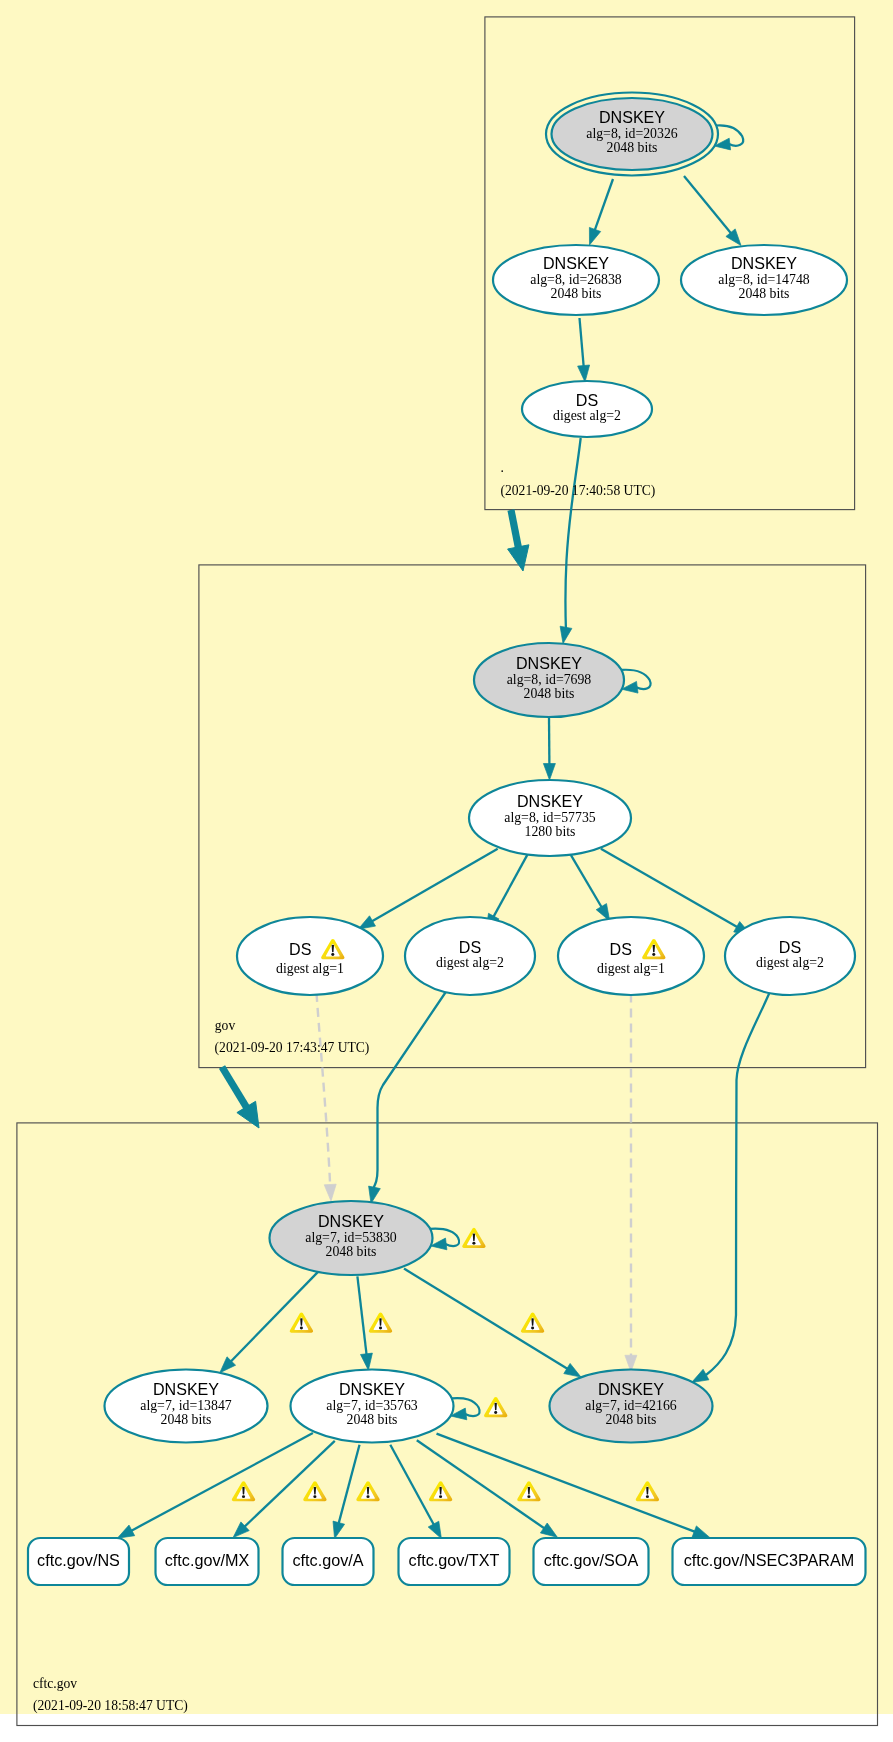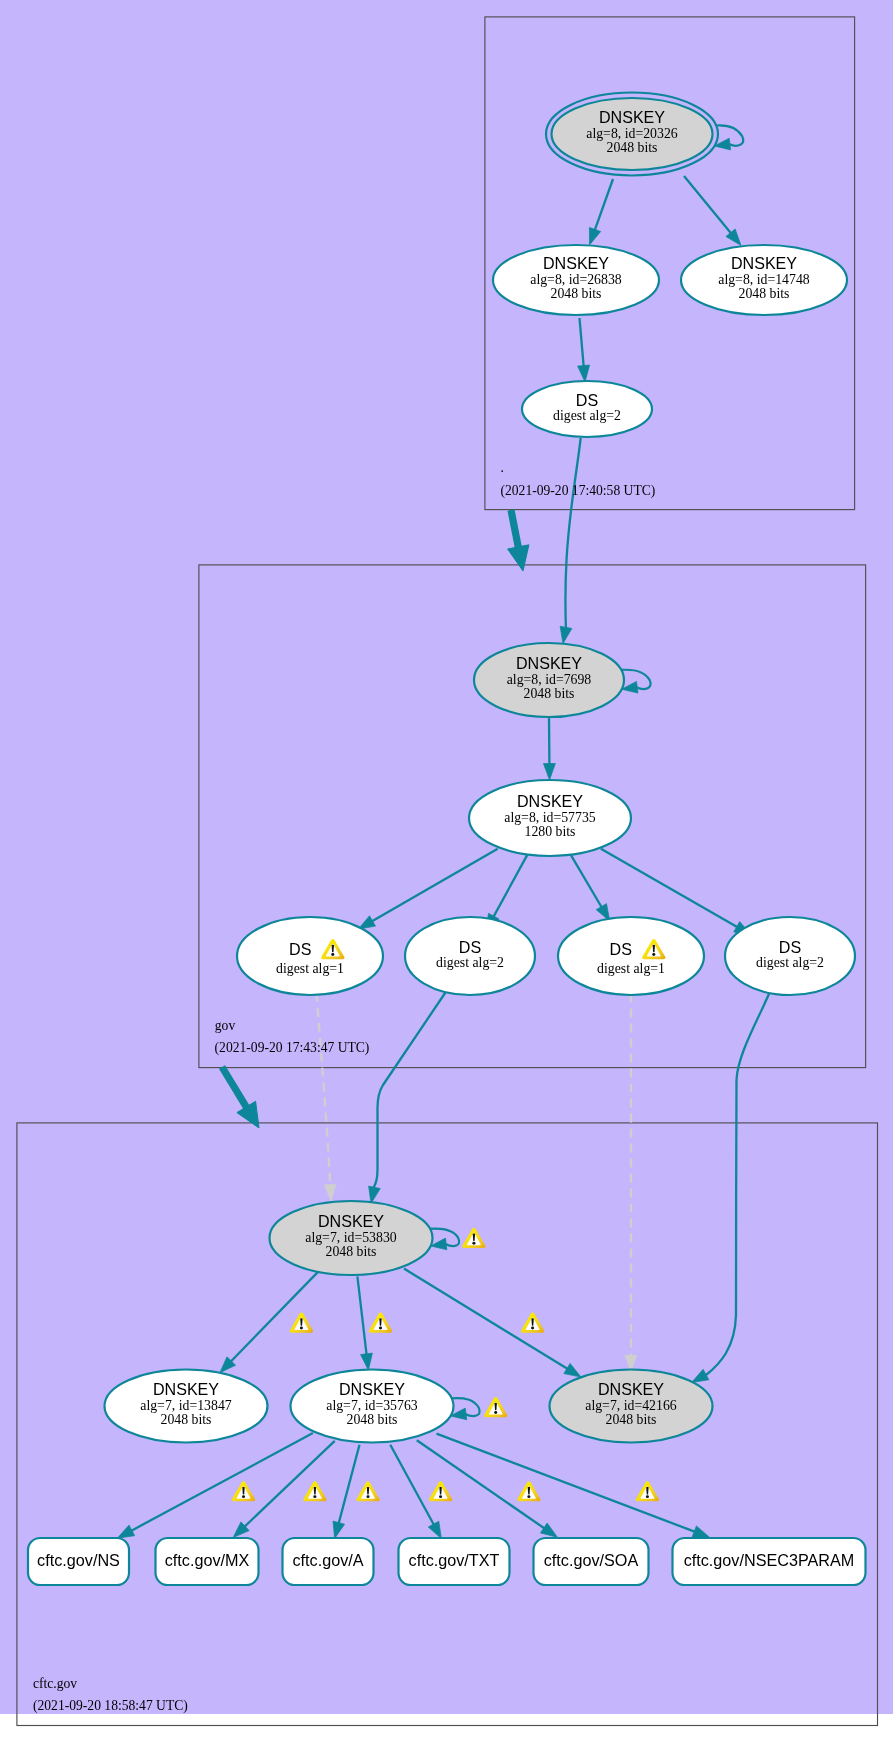--- a/index.html
+++ b/index.html
@@ -1,18 +1,18 @@
 <!DOCTYPE html>
 <html><head>
 <meta charset="utf-8">
 <title>DNSSEC authentication chain</title>
 <style>
   html,body{margin:0;padding:0;background:#ffffff;}
   body{width:893px;height:1742px;overflow:hidden;font-family:"Liberation Sans",sans-serif;}
-  #stage{position:relative;width:893px;height:1714px;background:#c4b5fd;}
+  #stage{position:relative;width:893px;height:1714px;background:#fef9c3;}
   svg#graph{display:block;shape-rendering:geometricPrecision;}
   text{fill:#000000;}
   .t-title{font-family:"Liberation Sans",sans-serif;font-size:16.1px;}
   .t-sub{font-family:"Liberation Serif",serif;font-size:13.8px;}
   .t-rr{font-family:"Liberation Sans",sans-serif;font-size:16.2px;}
   .t-zone{font-family:"Liberation Serif",serif;font-size:13.6px;}
   .t-stamp{font-family:"Liberation Serif",serif;font-size:13.6px;}
 </style>
 </head>
 <body>

